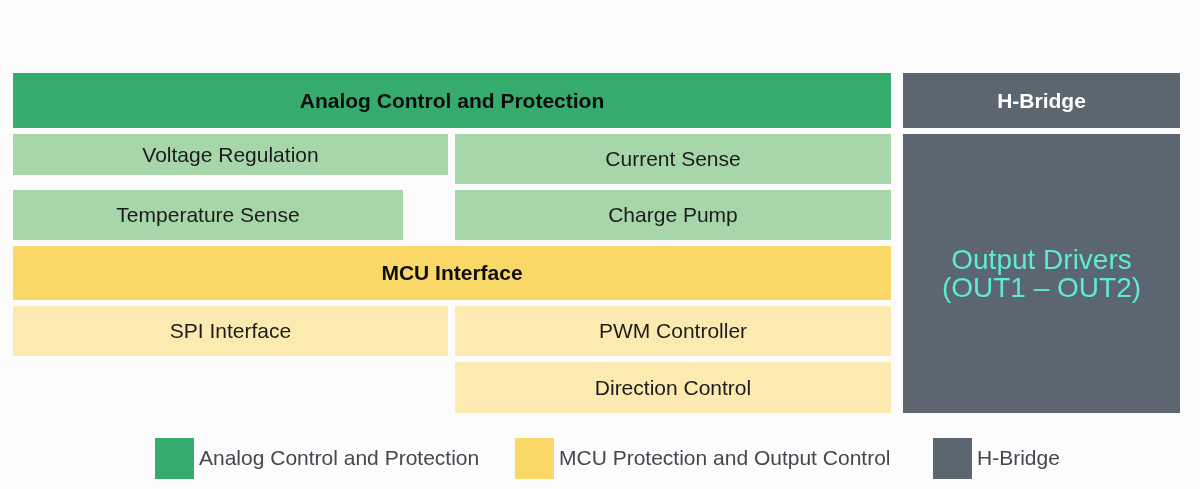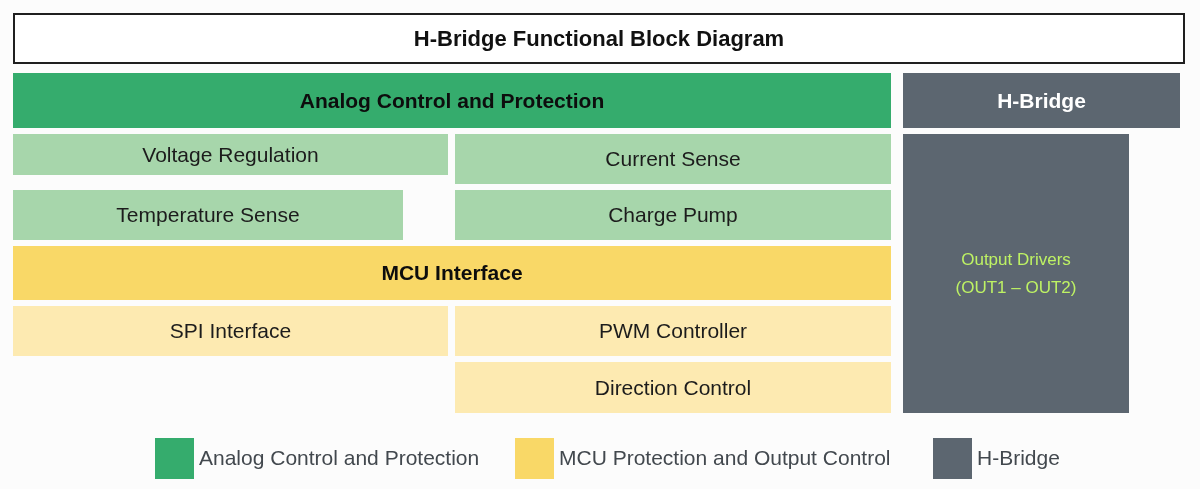--- a/index.html
+++ b/index.html
@@ -16,37 +16,34 @@
   .c-r1a{left:13px;top:134px;width:435px;height:41px;background:#a7d6ab;}
   .c-r1b{left:455px;top:134px;width:436px;height:50px;background:#a7d6ab;}
   .c-r2a{left:13px;top:190px;width:390px;height:50px;background:#a7d6ab;}
   .c-r2b{left:455px;top:190px;width:436px;height:50px;background:#a7d6ab;}
   .hdr-mcu{left:13px;top:246px;width:878px;height:54px;background:#f9d867;}
   .c-r3a{left:13px;top:306px;width:435px;height:50px;background:#fdeab1;}
   .c-r3b{left:455px;top:306px;width:436px;height:50px;background:#fdeab1;}
   .c-r4a{left:13px;top:362px;width:435px;height:51px;background:#fdeab1;}
   .c-r4b{left:455px;top:362px;width:436px;height:51px;background:#fdeab1;}
   .hdr-hb{left:903px;top:73px;width:277px;height:55px;background:#5c6670;color:#ffffff;font-size:21px;font-weight:bold;}
-  .hb-block{left:903px;top:134px;width:226px;height:279px;background:#5c6670;color:#bef264;
-    font-size:17px;line-height:28px;flex-direction:column;}
+  .hb-block{left:903px;top:134px;width:277px;height:279px;background:#5c6670;color:#5eead4;
+    font-size:28px;line-height:28px;flex-direction:column;}
   .legend-item{position:absolute;top:437px;height:42px;display:flex;align-items:center;}
   .leg1{left:155px;}
   .leg2{left:515px;}
   .leg3{left:933px;}
   .swatch{width:39px;height:41px;flex:0 0 auto;}
   .legend-label{font-size:21px;color:#42484e;margin-left:5px;white-space:nowrap;}
 </style>
 </head>
 <body>
 
 <div class="canvas">
 
-  <div class="abs title-box">
-    <span>H-Bridge Functional Block Diagram</span>
-  </div>
 
   <div class="abs hdr hdr-analog">Analog Control and Protection</div>
 
   <div class="abs cell c-r1a">Voltage Regulation</div>
   <div class="abs cell c-r1b">Current Sense</div>
   <div class="abs cell c-r2a">Temperature Sense</div>
   <div class="abs cell c-r2b">Charge Pump</div>
 
   <div class="abs hdr hdr-mcu">MCU Interface</div>
 

